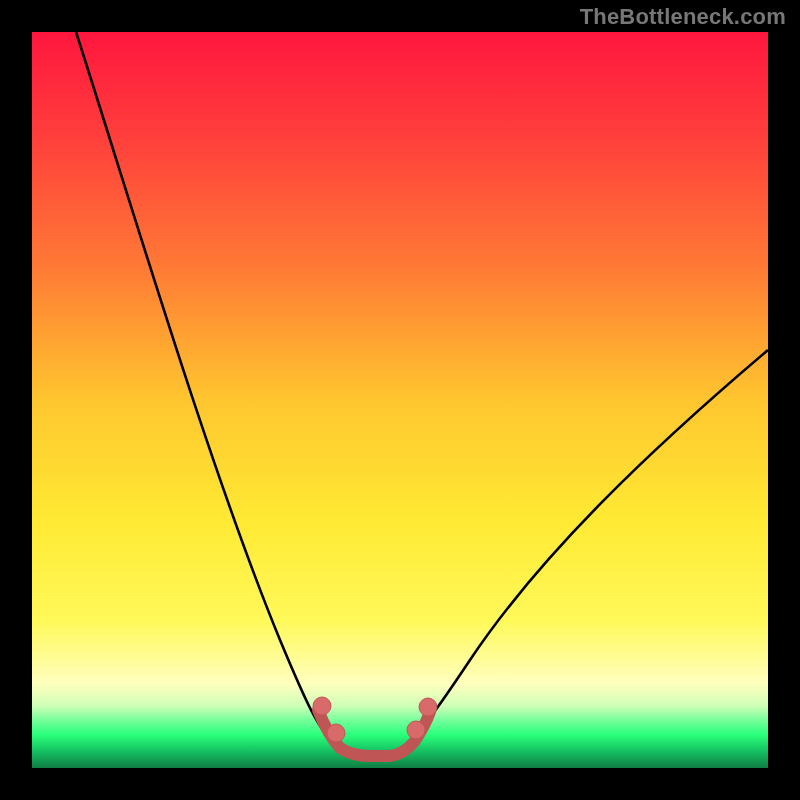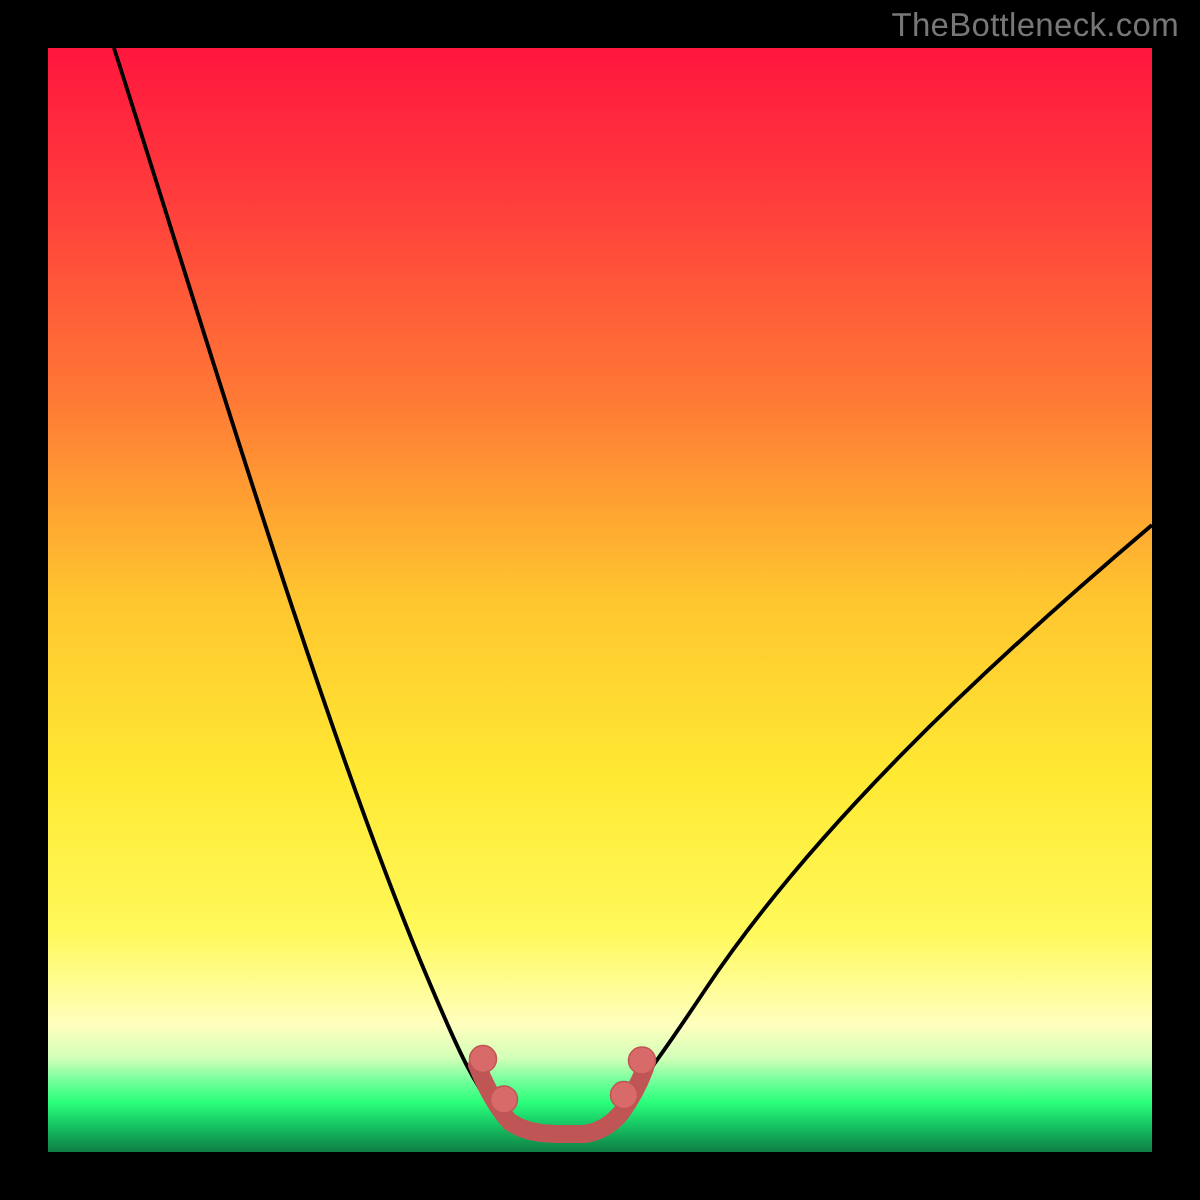--- a/index.html
+++ b/index.html
@@ -18,21 +18,21 @@
     width: 800px;
     height: 800px;
     background: #000;
   }
   .watermark {
     position: absolute;
     top: 4px;
     right: 14px;
     color: #777;
     font-size: 22px;
-    font-weight: 400;
+    font-weight: 700;
     letter-spacing: 0.2px;
     user-select: none;
   }
   svg {
     position: absolute;
     left: 0;
     top: 0;
   }
 </style>
 </head>

